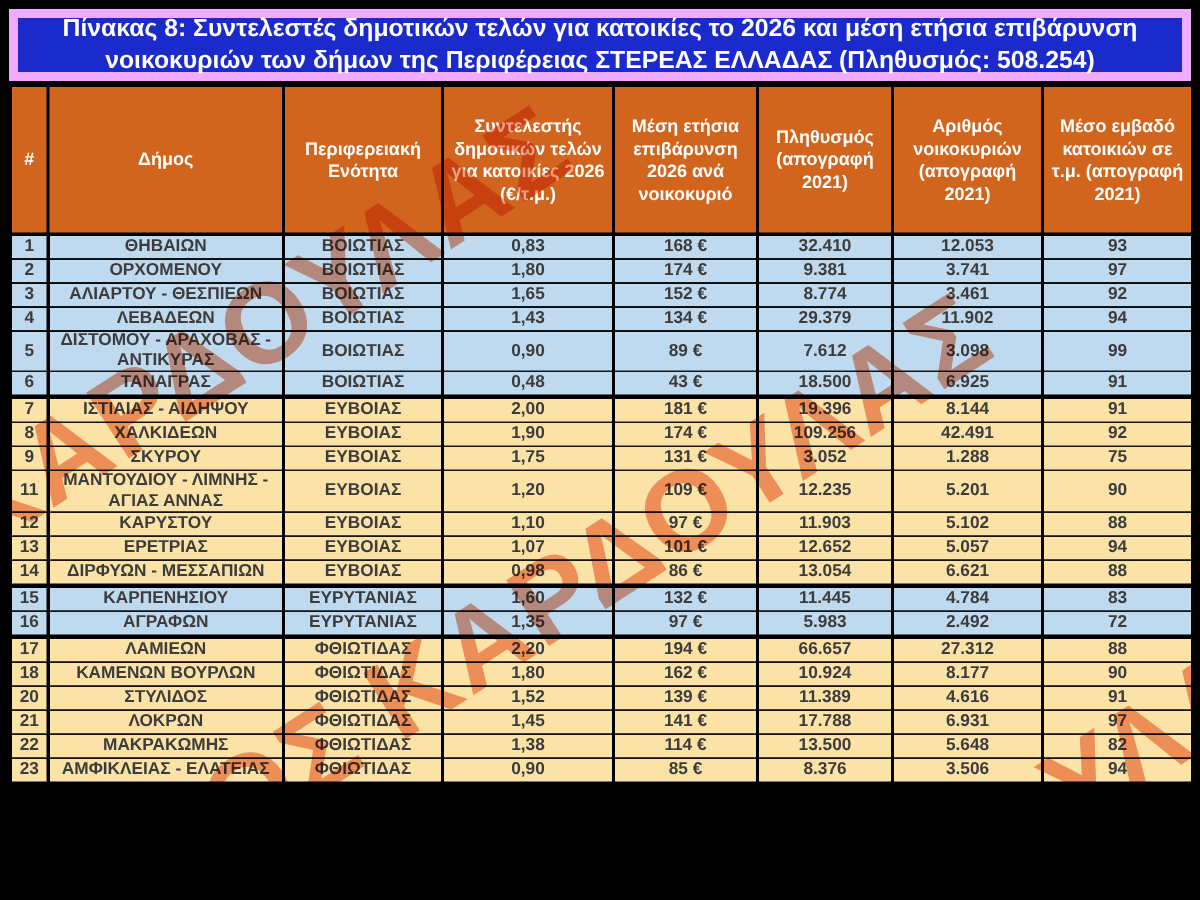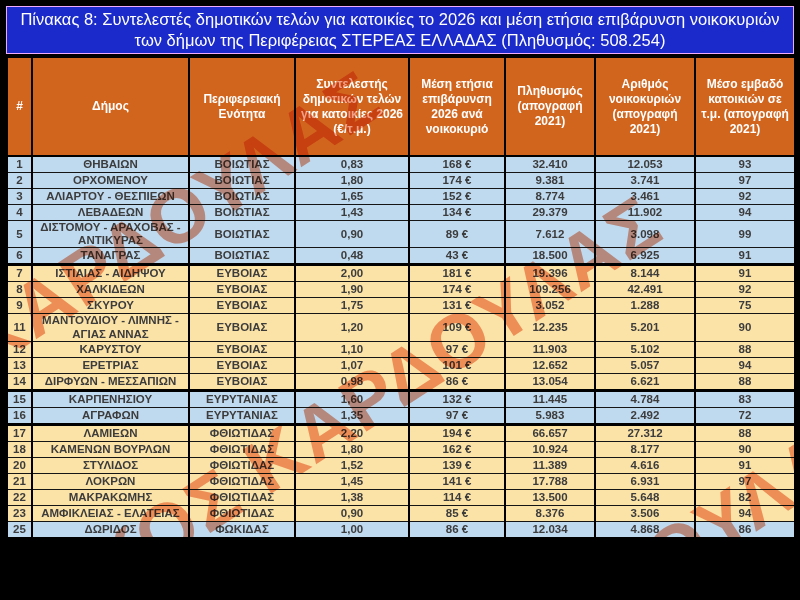--- a/index.html
+++ b/index.html
@@ -1,22 +1,22 @@
 <!DOCTYPE html>
 <html><head>
 <meta charset="utf-8">
 <style>
   html,body{margin:0;padding:0;background:#000;}
   body{width:800px;height:600px;font-family:"Liberation Sans",sans-serif;}
   .frame{position:relative;width:800px;height:600px;box-sizing:border-box;
          background:#000;padding:6px 6px 8px 6px;overflow:hidden;}
   .title-bar{box-sizing:border-box;height:48px;background:#1B2ACA;color:#fff;
-         font-weight:normal;font-size:16.5px;line-height:1.28;text-align:center;
+         font-weight:bold;font-size:16.5px;line-height:1.28;text-align:center;
          display:flex;align-items:center;justify-content:center;
-         border:1px solid #f0abfc;padding:1px 6px;}
+         border:6px solid #f0abfc;padding:1px 6px;}
   table{width:100%;border-collapse:collapse;table-layout:fixed;margin-top:2px;}
   th{background:#D2651E;color:#fff;font-weight:bold;font-size:12px;
      text-align:center;vertical-align:middle;border:2px solid #000;
      padding:1px 2px;height:95px;line-height:1.25;}
   td{font-size:11.5px;font-weight:bold;color:#3C3C3C;
      border-left:2px solid #000;border-right:2px solid #000;
      border-top:1px solid #151515;border-bottom:1px solid #151515;
      padding:0 3px;height:15px;line-height:1.15;vertical-align:middle;
      overflow:hidden;}
   tr.blue td{background:#BFD9EF;}
@@ -268,30 +268,20 @@
         <tr class="tan">
     <td class="c">23</td>
     <td class="l">ΑΜΦΙΚΛΕΙΑΣ - ΕΛΑΤΕΙΑΣ</td>
     <td class="l">ΦΘΙΩΤΙΔΑΣ</td>
     <td class="c">0,90</td>
     <td class="c">85 €</td>
     <td class="c">8.376</td>
     <td class="c">3.506</td>
     <td class="c">94</td>
   </tr>
-        <tr class="blue">
-    <td class="c">25</td>
-    <td class="l">ΔΩΡΙΔΟΣ</td>
-    <td class="l">ΦΩΚΙΔΑΣ</td>
-    <td class="c">1,00</td>
-    <td class="c">86 €</td>
-    <td class="c">12.034</td>
-    <td class="c">4.868</td>
-    <td class="c">86</td>
-  </tr>
       </tbody>
   </table>
 
   <div class="wm wm1" style="color: rgb(239, 143, 110);">ΝΙΚΟΣ ΚΑΡΔΟΥΛΑΣ</div>
   <div class="wm wm2" style="color: rgb(239, 143, 110);">ΝΙΚΟΣ ΚΑΡΔΟΥΛΑΣ</div>
   <div class="wm wm3" style="color: rgb(239, 143, 110);">ΝΙΚΟΣ ΚΑΡΔΟΥΛΑΣ</div>
 
 </div>
 
 </body></html>

